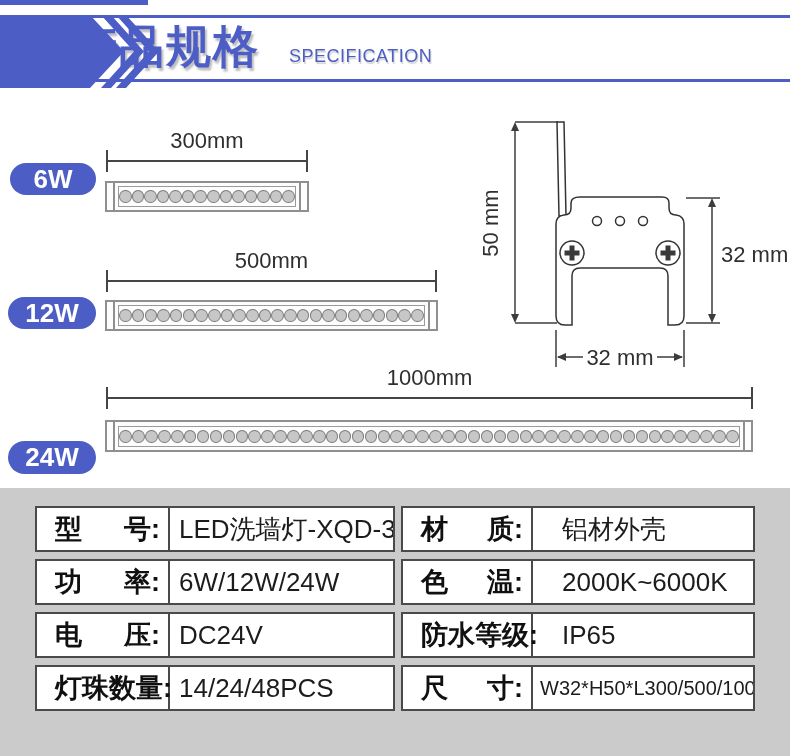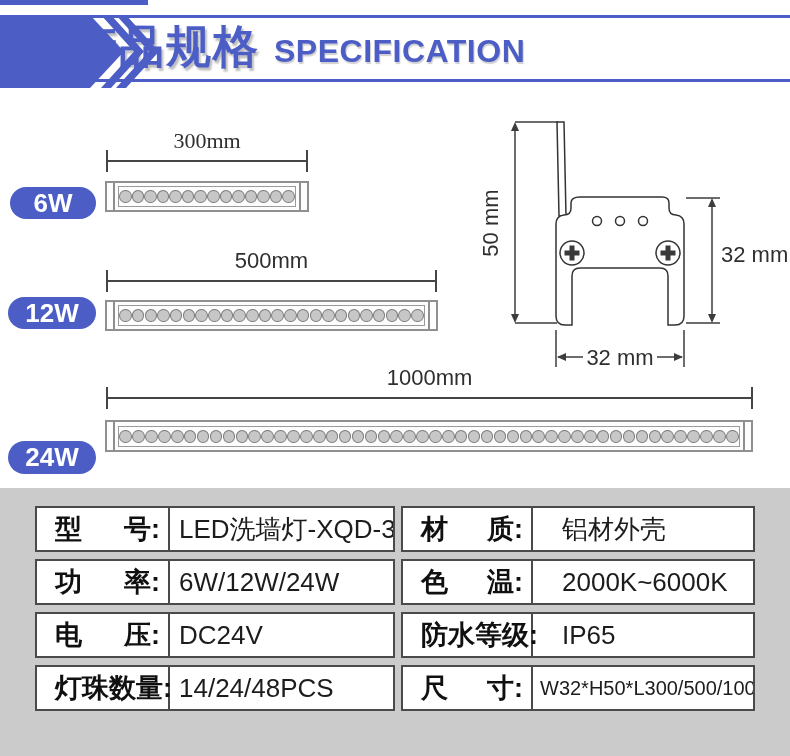--- a/index.html
+++ b/index.html
@@ -8,36 +8,36 @@
   .page{position:relative;width:790px;height:756px;background:#fff;overflow:hidden;}
 
   
   .accent-strip{position:absolute;left:0;top:0;width:148px;height:5px;background:var(--accent);}
   .band{position:absolute;left:0;top:15px;width:790px;height:67px;box-sizing:border-box;
         background:#fff;border-top:3px solid var(--accent);border-bottom:3px solid var(--accent);
         display:flex;align-items:baseline;padding-left:72px;}
   .band-chevrons{position:absolute;left:0;top:-3px;width:165px;height:73px;}
   .t-zh{font-size:45px;line-height:58px;font-weight:700;color:var(--accent);
         text-shadow:2px 3px 2px rgba(110,110,110,.45);letter-spacing:2px;white-space:nowrap;}
-  .t-en{font-size:32px;font-weight:700;color:var(--accent);margin-left:14px;letter-spacing:.5px;
+  .t-en{font-size:18px;font-weight:400;color:var(--accent);margin-left:29px;letter-spacing:.5px;
         text-shadow:1px 2px 1px rgba(120,120,120,.35);white-space:nowrap;}
 
   
   .badge{position:absolute;background:var(--accent);color:#fff;font-weight:700;font-size:26px;
          border-radius:17px;display:flex;align-items:center;justify-content:center;}
-  .badge.b1{left:10px;top:187px;width:86px;height:32px;}
+  .badge.b1{left:10px;top:163px;width:86px;height:32px;}
   .badge.b2{left:8px; top:297px;width:88px;height:32px;}
   .badge.b3{left:8px; top:419px;width:88px;height:33px;margin-top:22px;}
 
   .dim{position:absolute;}
   .dim .lbl{text-align:center;font-size:22px;color:#2f2f2f;height:22px;line-height:22px;}
   .dim .line{position:relative;height:0;border-top:2px solid #454545;margin-top:8px;}
   .dim .tick{position:absolute;top:-12px;width:2px;height:22px;background:#454545;}
   .dim .tick.l{left:0;} .dim .tick.r{right:0;}
-  .dim.d1{left:106px;top:130px;width:202px;font-family:Liberation Serif, serif;}
+  .dim.d1{left:106px;top:130px;width:202px;}
   .dim.d2{left:106px;top:250px;width:331px;}
   .dim.d3{left:106px;top:367px;width:647px;}
 
   .bar{position:absolute;box-sizing:border-box;border:2px solid #8f8f8f;background:#fdfdfd;
        display:flex;align-items:center;padding:0 11px;}
   .bar .cap{position:absolute;top:0;bottom:0;width:2px;background:#8f8f8f;}
   .bar .cap.l{left:6px;} .bar .cap.r{right:6px;}
   .bar-inner{flex:1;height:21px;box-sizing:border-box;border:1px solid #9a9a9a;
              display:flex;align-items:center;justify-content:space-evenly;overflow:hidden;}
   .led{flex:0 0 12.5px;width:12.5px;height:13px;border-radius:50%;background:#c7c7c7;

